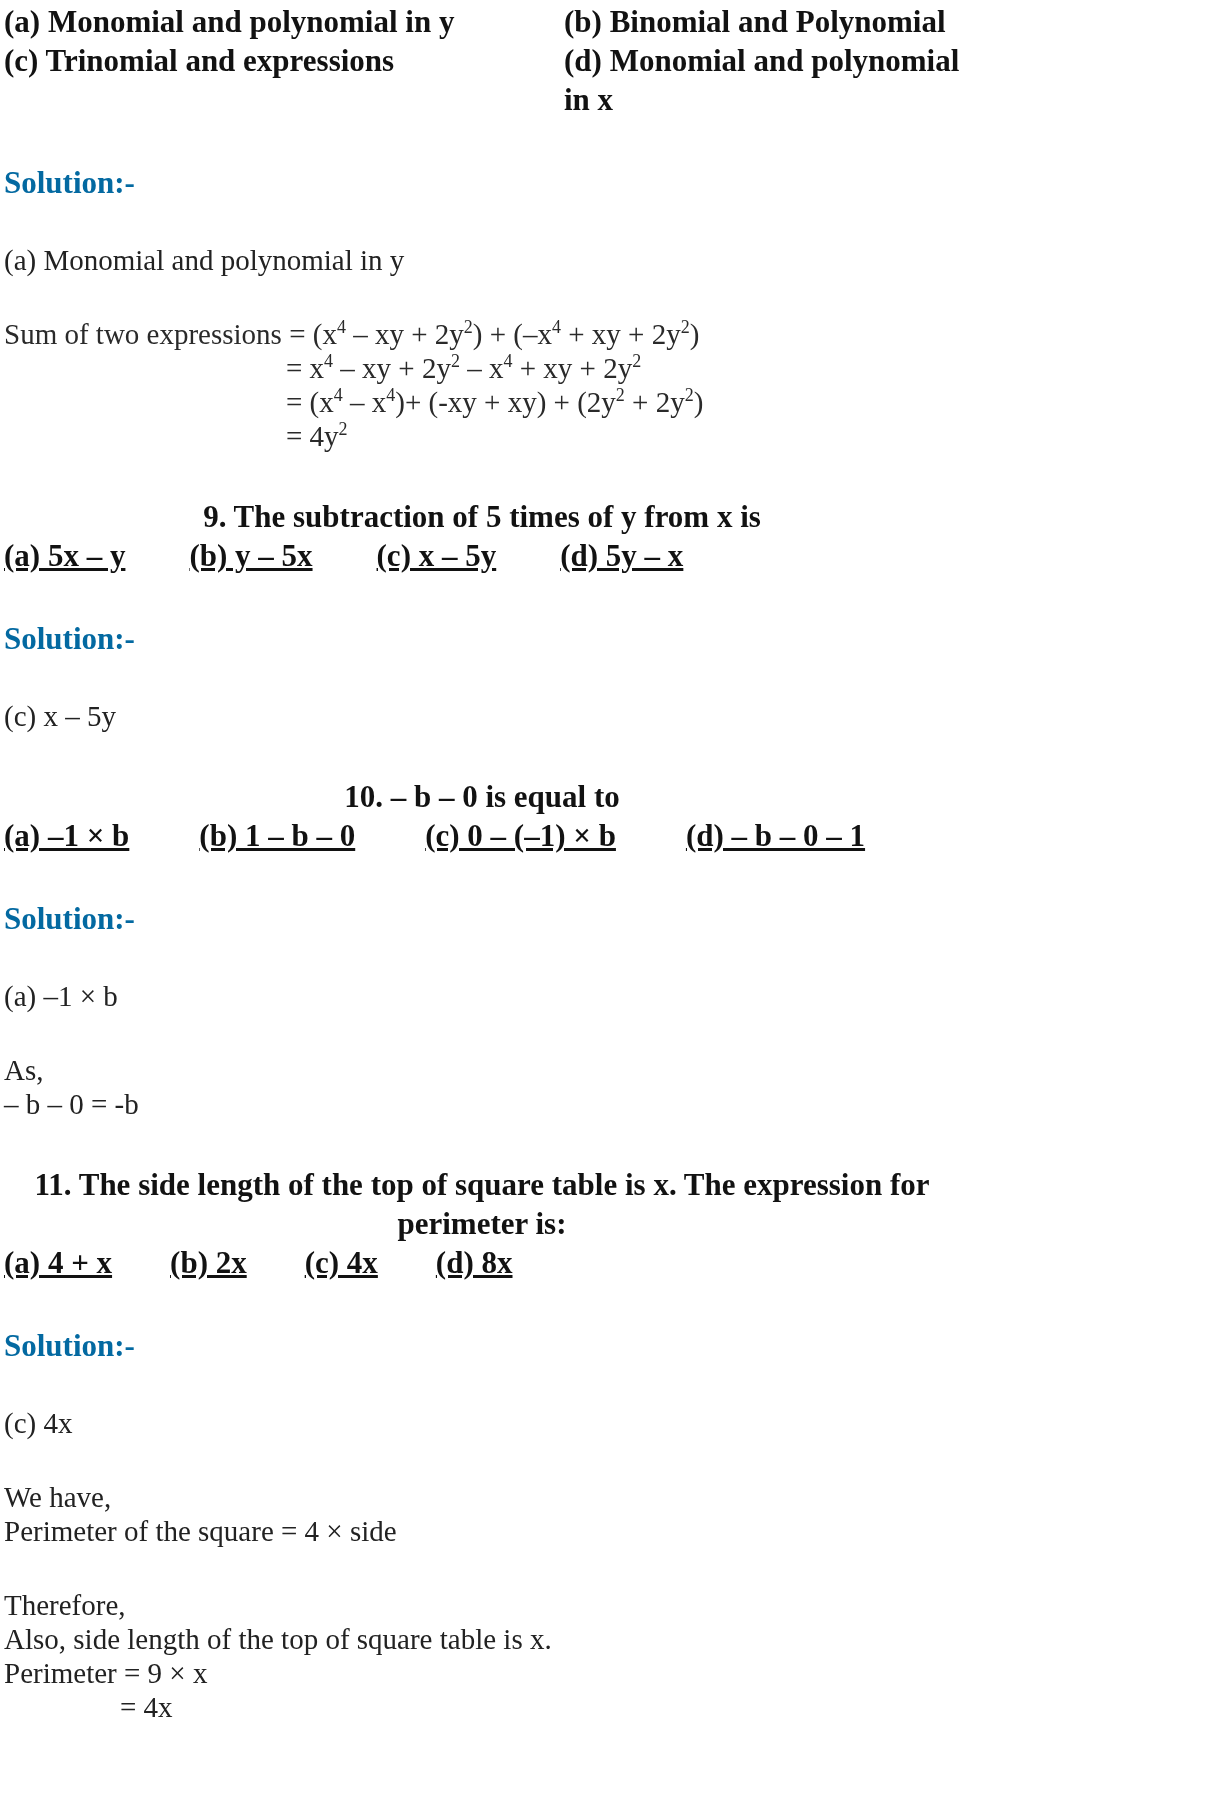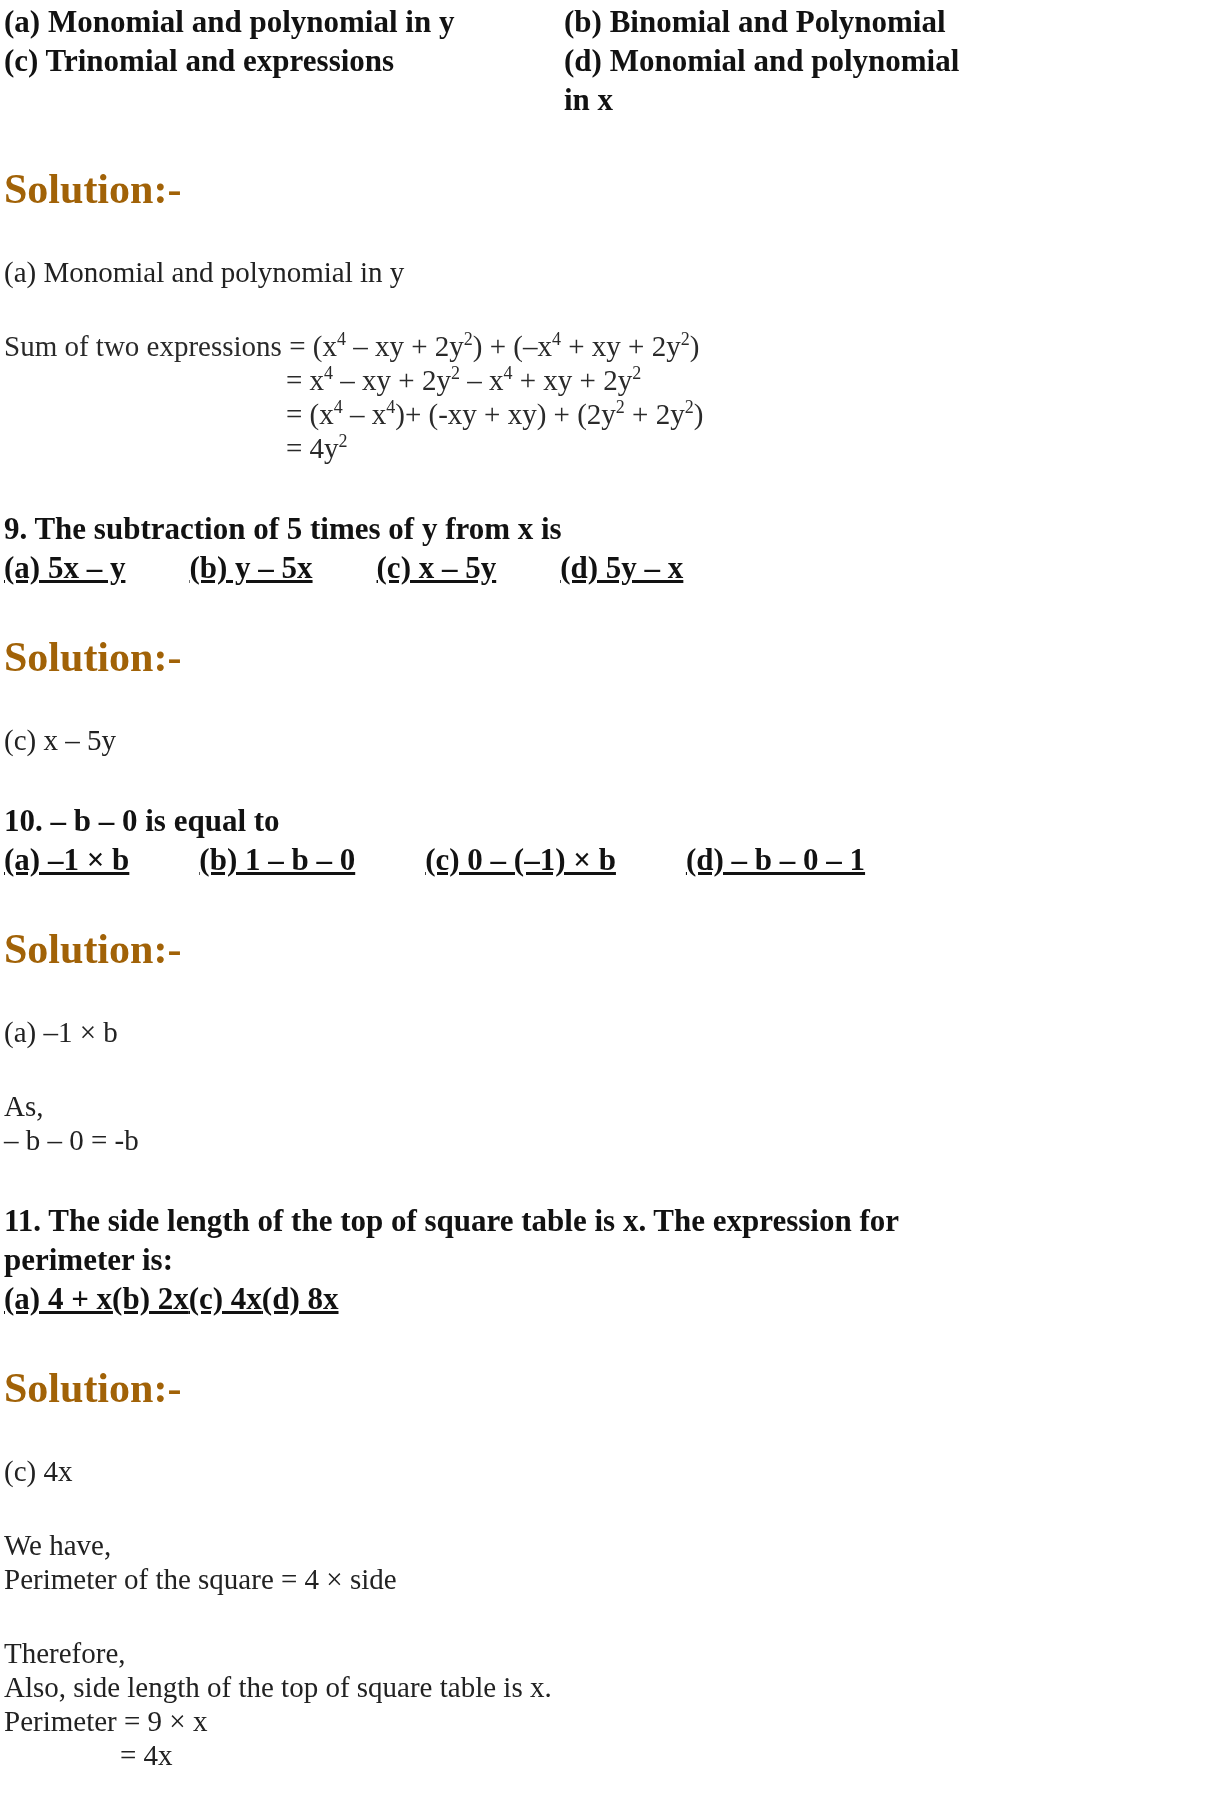--- a/index.html
+++ b/index.html
@@ -15,41 +15,42 @@
     width: 966px;
     height: 1818px;
     padding: 2px 6px 13px 4px;
     position: relative;
   }
   .q-title {
     font-weight: bold;
     font-size: 31px;
     line-height: 39px;
     color: #121212;
+    text-align: center;
   }
   .opt-grid {
     display: grid;
     grid-template-columns: 560px auto;
     font-weight: bold;
     font-size: 31px;
     line-height: 39px;
     color: #121212;
   }
   .opt-row {
     display: flex;
     font-weight: bold;
     font-size: 31px;
     line-height: 39px;
     color: #121212;
   }
   .opt-row .opt { margin-right: 0; text-decoration: underline; }
   .solution-heading {
     font-weight: bold;
-    font-size: 42px;
-    color: #a16207;
+    font-size: 31px;
+    color: #0369a1;
   }
   .body-text {
     font-size: 29px;
     line-height: 34px;
     color: #222222;
   }
   .eq-block { font-size: 29px; color: #2a2a2a; }
   .eq-line { line-height: 34px; white-space: nowrap; }
   .eq-line.indent { margin-left: 282px; }
   sup { font-size: 62%; vertical-align: super; line-height: 0; }
@@ -104,21 +105,21 @@
 
   <div class="solution-heading mt-sol">Solution:-</div>
   <div class="body-text mt-ans">(a) –1 × b</div>
 
   <div class="body-text mt-block">
     <div>As,</div>
     <div>– b – 0 = -b</div>
   </div>
 
   <div class="q-title mt-q" style="max-width:1010px;">11. The side length of the top of square table is x. The expression for perimeter is:</div>
-  <div class="opt-row" style="">
+  <div class="opt-row" style="gap:58px;">
     <span class="opt">(a) 4 + x</span>
     <span class="opt">(b) 2x</span>
     <span class="opt">(c) 4x</span>
     <span class="opt">(d) 8x</span>
   </div>
 
   <div class="solution-heading mt-sol">Solution:-</div>
   <div class="body-text mt-ans">(c) 4x</div>
 
   <div class="body-text mt-block">

